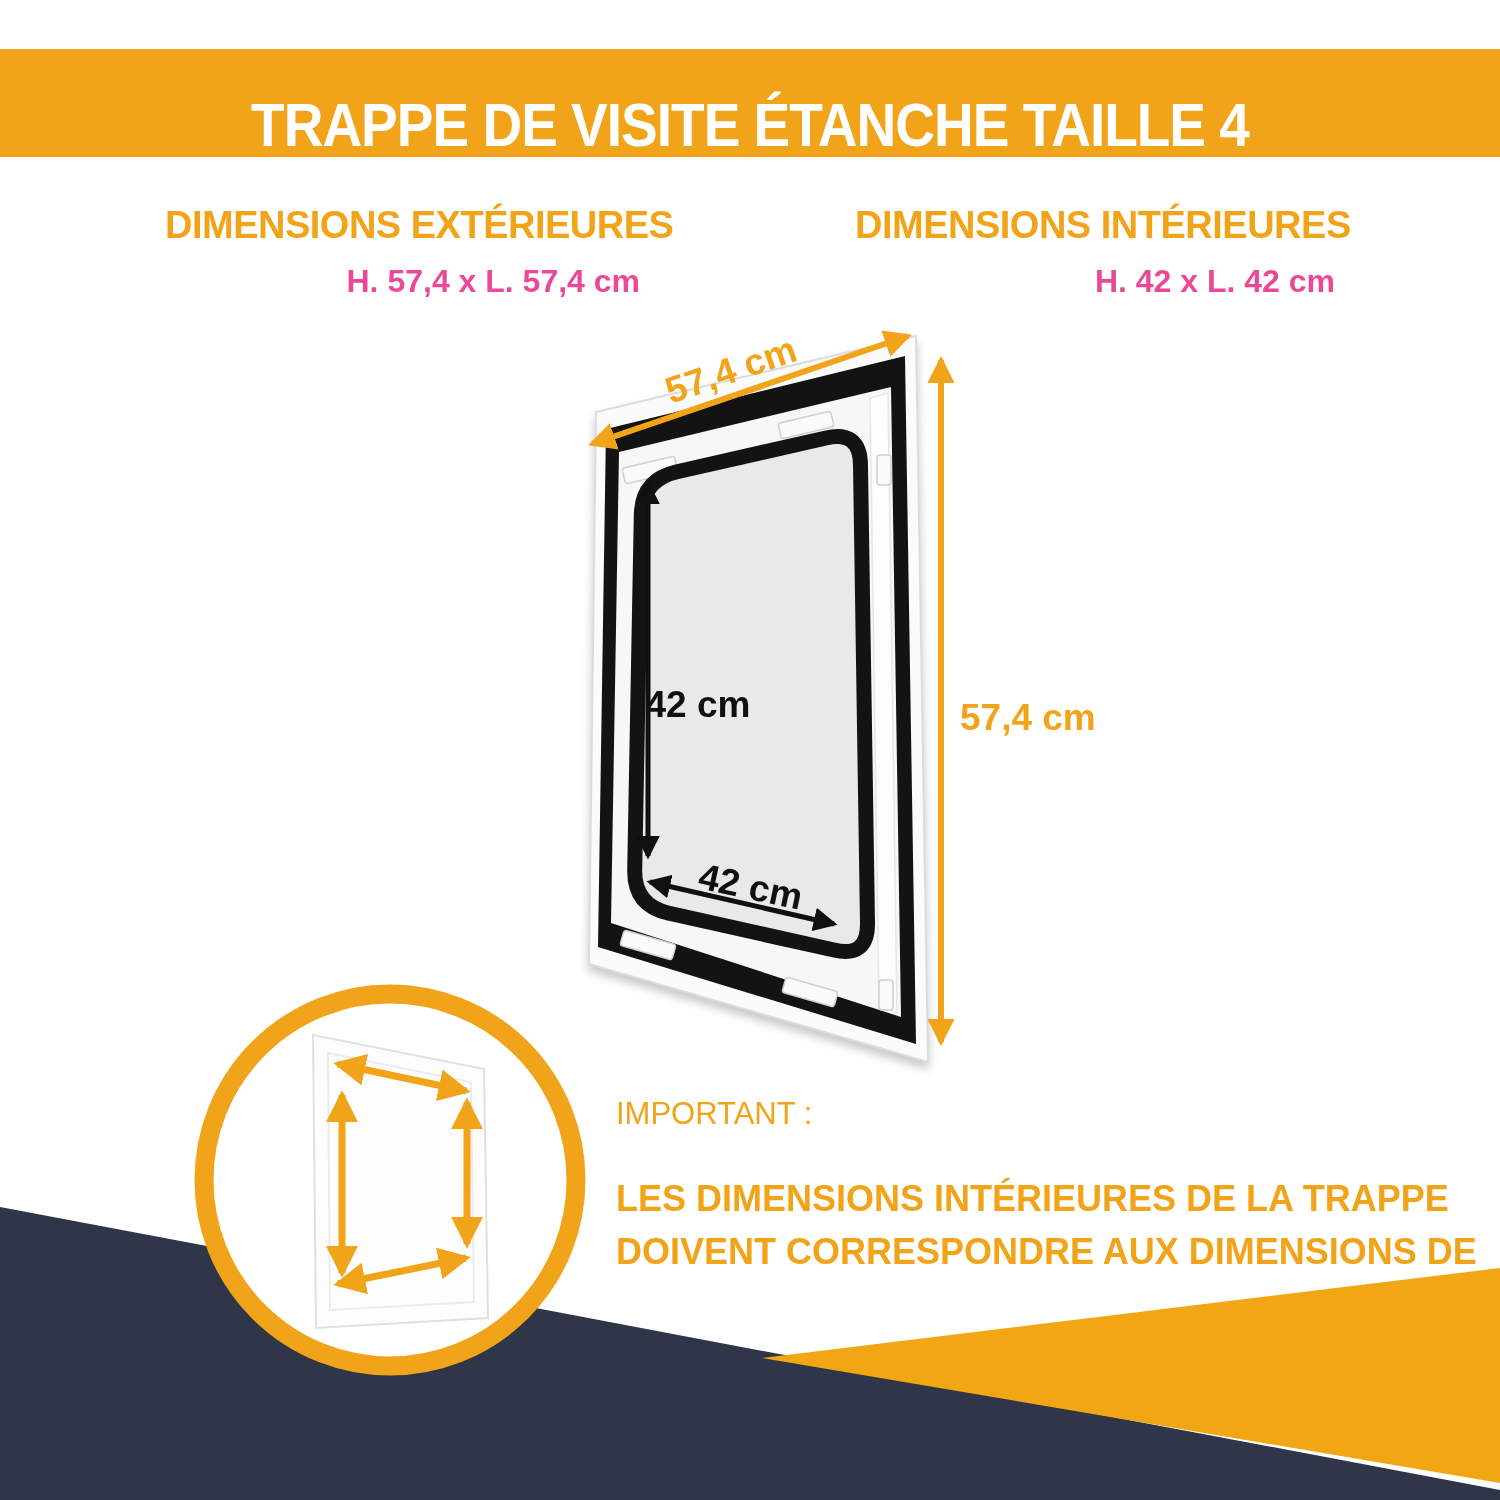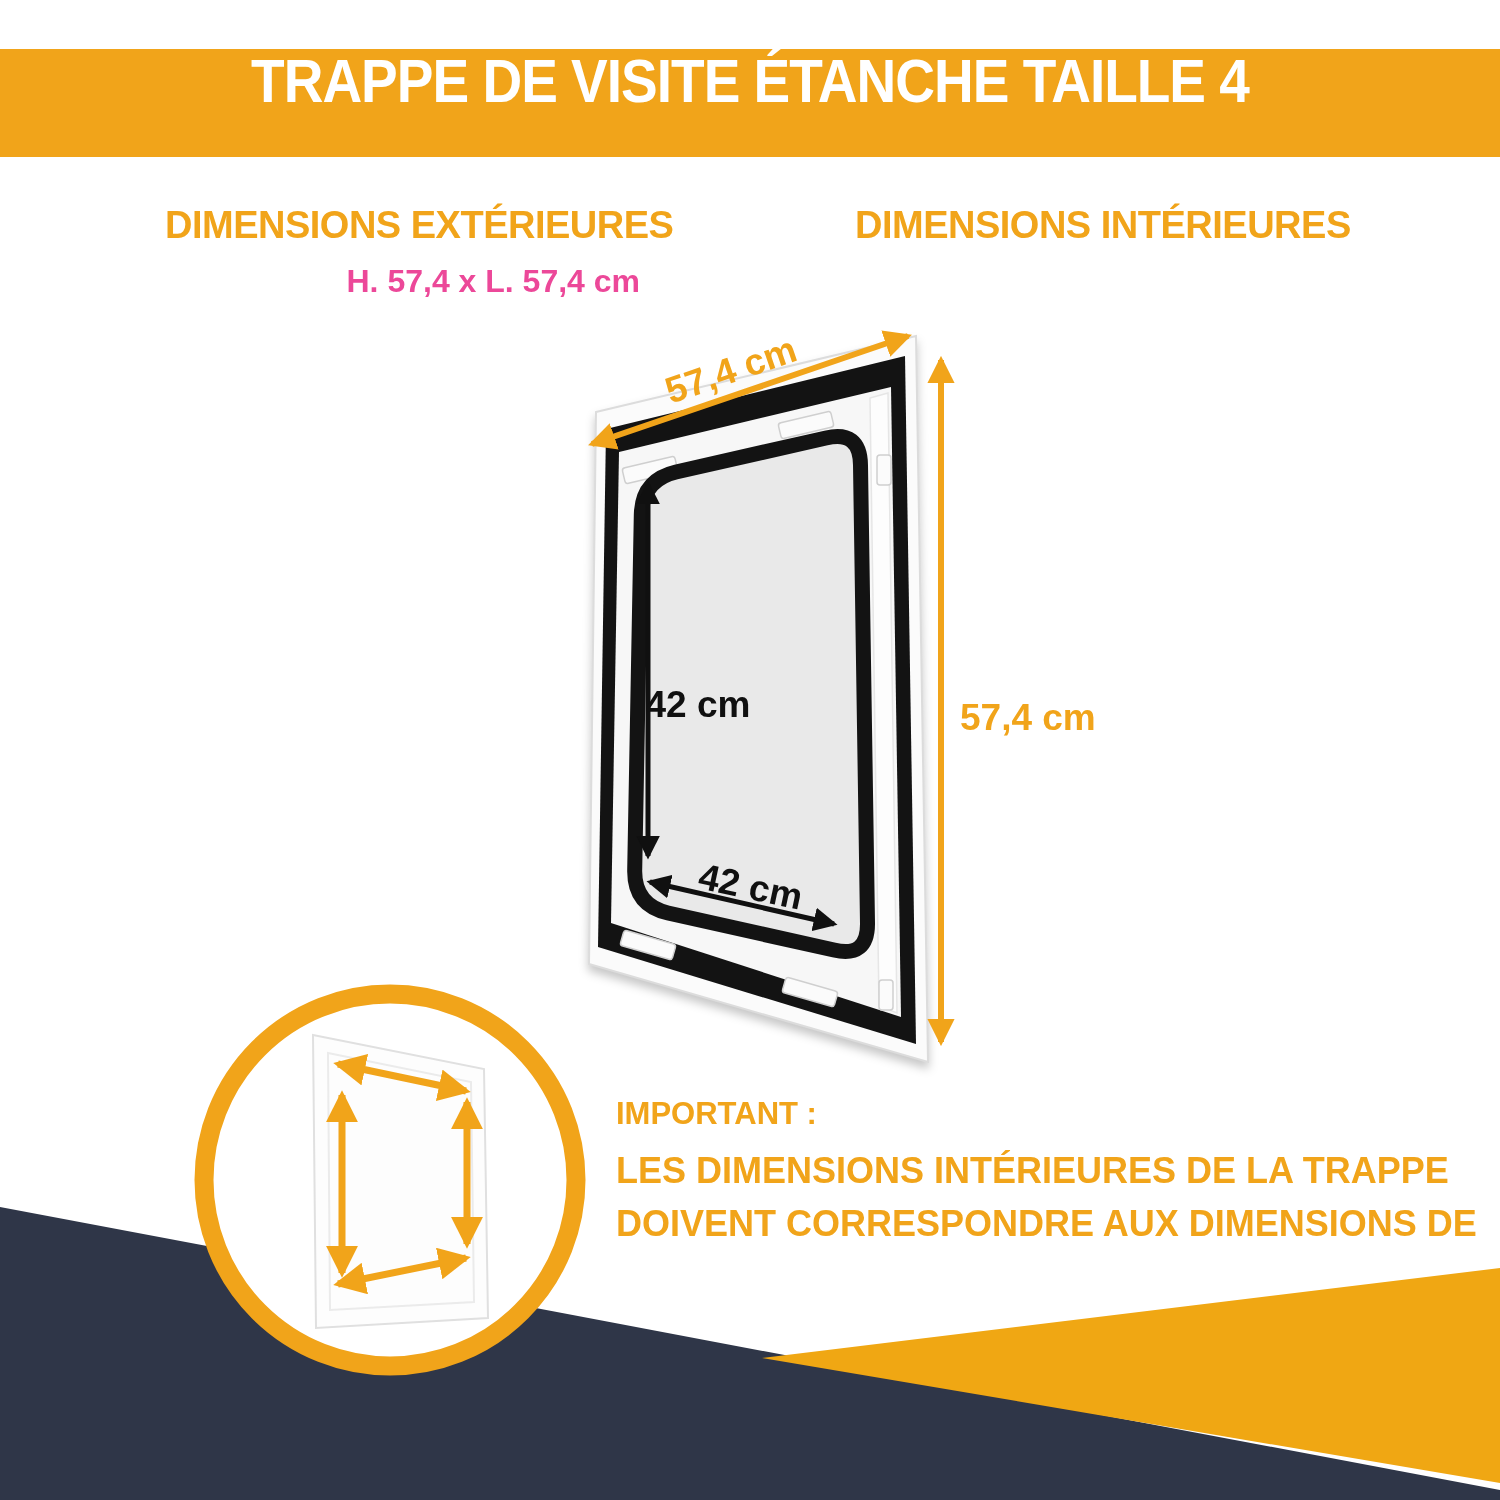--- a/index.html
+++ b/index.html
@@ -8,21 +8,21 @@
     --navy:#2F3648;
     --ink:#141414;
   }
   html,body{margin:0;padding:0;background:#ffffff;}
   .stage{
     position:relative;width:1500px;height:1500px;overflow:hidden;background:#ffffff;
     font-family:"Liberation Sans",sans-serif;
   }
   .banner{
     position:absolute;left:0;top:49px;width:100%;height:108px;
-    background:var(--accent);display:flex;align-items:flex-start;justify-content:center;
+    background:var(--accent);display:flex;align-items:flex-end;justify-content:center;
   }
   .banner h1{
     margin:0;color:#ffffff;font-size:55px;font-weight:700;letter-spacing:-1px;
     transform:scaleY(1.12);white-space:nowrap;
   }
   .colhead{
     position:absolute;top:204px;width:480px;text-align:center;
     color:var(--accent);font-size:38px;font-weight:700;letter-spacing:-0.5px;white-space:nowrap;
   }
   .colhead.ext{left:165px;}
@@ -32,35 +32,36 @@
     color:#ec4899;font-size:32px;font-weight:700;white-space:nowrap;
   }
   .colval.ext{left:160px;}
   .colval.int{left:855px;}
   svg.graphics{position:absolute;left:0;top:0;width:1500px;height:1500px;}
   .flange{filter:drop-shadow(0px 6px 5px rgba(0,0,0,0.22));}
   svg text{font-family:"Liberation Sans",sans-serif;font-weight:700;}
   .dim-orange{fill:var(--accent);font-size:37px;}
   .dim-black{fill:#101010;font-size:37px;}
   .note{position:absolute;left:616px;top:1096px;color:var(--accent);}
-  .note .note-title{font-size:31px;font-weight:700;margin:0 0 12px 0;white-space:nowrap;}
+  .note .note-title{font-size:31px;font-weight:400;margin:0 0 40px 0;white-space:nowrap;}
   .note .note-line{font-size:36px;font-weight:700;line-height:53px;white-space:nowrap;}
 </style>
 </head>
 <body>
 
 <div class="stage">
 
   <div class="banner">
     <h1>TRAPPE DE VISITE ÉTANCHE TAILLE 4</h1>
   </div>
 
   <div class="colhead ext">DIMENSIONS EXTÉRIEURES</div>
   <div class="colval ext">H. 57,4 x L. 57,4 cm</div>
   <div class="colhead int">DIMENSIONS INTÉRIEURES</div>
+  <div class="colval int">H. 42 x L. 42 cm</div>
 
   <svg class="graphics" viewBox="0 0 1500 1500">
     <defs>
       <marker id="ah-o" viewBox="0 0 10 10" refX="8.5" refY="5" markerWidth="4.6" markerHeight="4.6" orient="auto-start-reverse">
         <path d="M0,0 L10,5 L0,10 z" fill="#F1A41A"></path>
       </marker>
       <marker id="ah-b" viewBox="0 0 10 10" refX="8.5" refY="5" markerWidth="4.8" markerHeight="4.8" orient="auto-start-reverse">
         <path d="M0,0 L10,5 L0,10 z" fill="#101010"></path>
       </marker>
     </defs>

